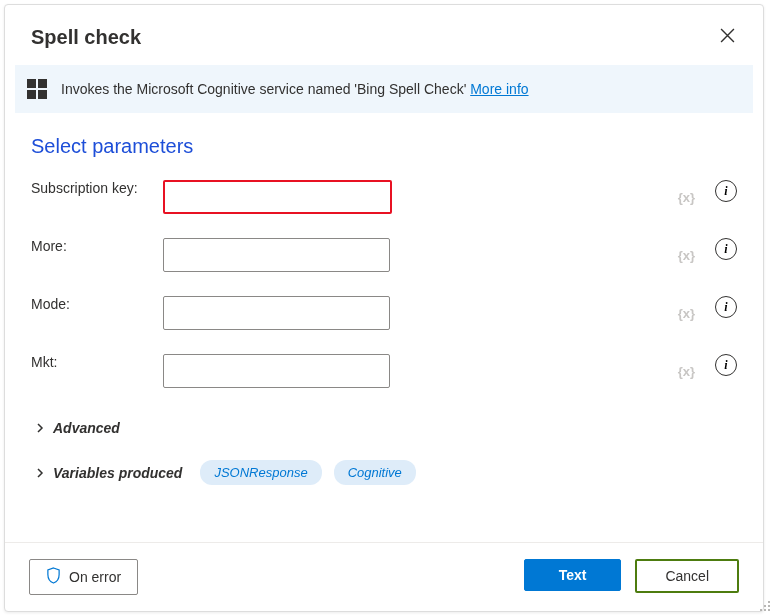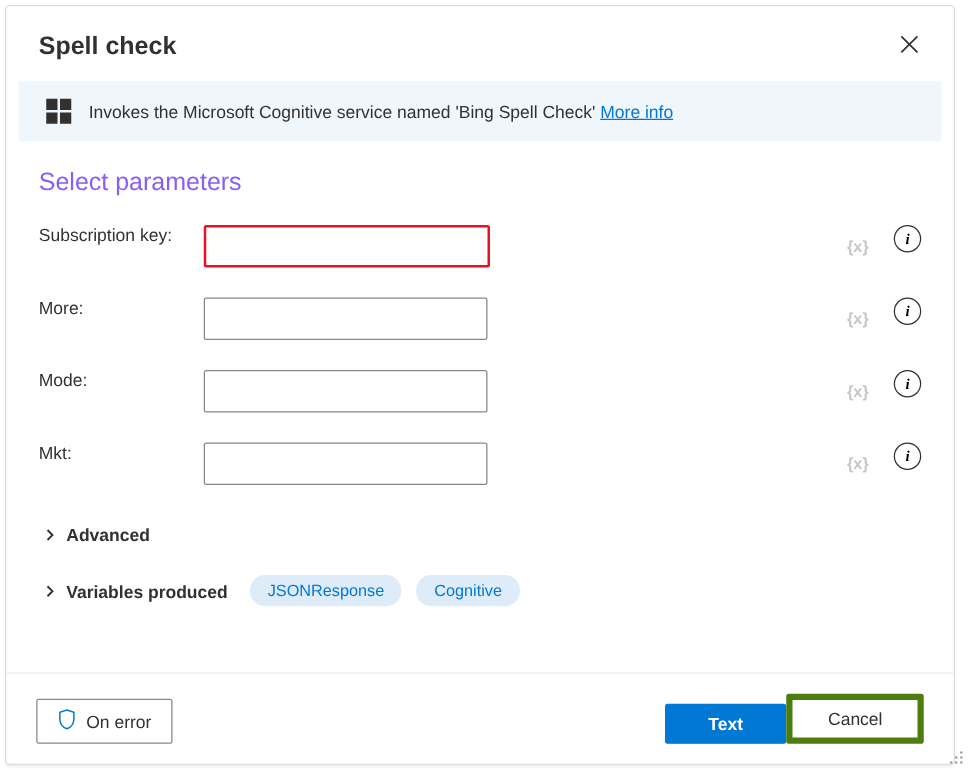--- a/index.html
+++ b/index.html
@@ -37,21 +37,21 @@
     .close-btn {
       width: 28px; height: 28px;
       display: flex; align-items: center; justify-content: center;
       cursor: pointer;
       background: transparent;
       border: none;
     }
     .banner {
       margin: 0 10px;
       background: #eff6fc;
-      padding: 14px 22px;
+      padding: 14px 12px;
       display: flex;
       align-items: center;
       gap: 14px;
     }
     .banner-icon {
       display: grid;
       grid-template-columns: 9px 9px;
       grid-template-rows: 9px 9px;
       gap: 2px;
     }
@@ -60,21 +60,21 @@
     .banner-link { color: #0078d4; text-decoration: underline; cursor: pointer; }
 
     .body {
       flex: 1;
       padding: 22px 26px 10px 26px;
       overflow: auto;
     }
     .section-title {
       font-size: 20px;
       font-weight: 400;
-      color: #8b5cf6;
+      color: #1d4ed8;
       margin-bottom: 22px;
     }
     .param-row {
       display: flex;
       margin-bottom: 24px;
       gap: 12px;
     }
     .param-label {
       width: 120px;
       font-size: 14px;
@@ -126,37 +126,39 @@
       display: flex;
       align-items: center;
       gap: 8px;
       font-size: 14px;
       font-weight: 600;
       color: #323130;
       cursor: pointer;
       padding: 8px 0;
       margin-bottom: 8px;
       margin-left: 4px;
+      font-style: italic;
     }
     .chevron { display: inline-flex; }
     .var-chips { display: inline-flex; gap: 12px; margin-left: 10px; }
     .chip {
       background: #deecf9;
       color: #0078d4;
       padding: 5px 14px;
       border-radius: 12px;
       font-size: 13px;
       font-weight: 400;
     }
 
     .footer {
       border-top: 1px solid #edebe9;
       padding: 16px 24px;
       display: flex;
-      align-items: flex-end;
+      align-items: flex-start;
+      gap: 14px;
     }
     .on-error-btn {
       display: flex;
       align-items: center;
       gap: 8px;
       border: 1px solid #8a8886;
       background: #fff;
       padding: 7px 16px;
       border-radius: 2px;
       cursor: pointer;
@@ -170,21 +172,21 @@
       border: 1px solid #0078d4;
       padding: 7px 34px;
       border-radius: 2px;
       font-size: 14px;
       font-weight: 600;
       cursor: pointer;
     }
     .cancel-btn {
       background: #fff;
       color: #323130;
-      border: 5px solid #4d7c0f;
+      border: 2px solid #4d7c0f;
       padding: 7px 28px;
       border-radius: 2px;
       font-size: 14px;
       cursor: pointer;
     }
     .resize-grip {
       position: absolute;
       right: 3px;
       bottom: 3px;
       width: 14px;

